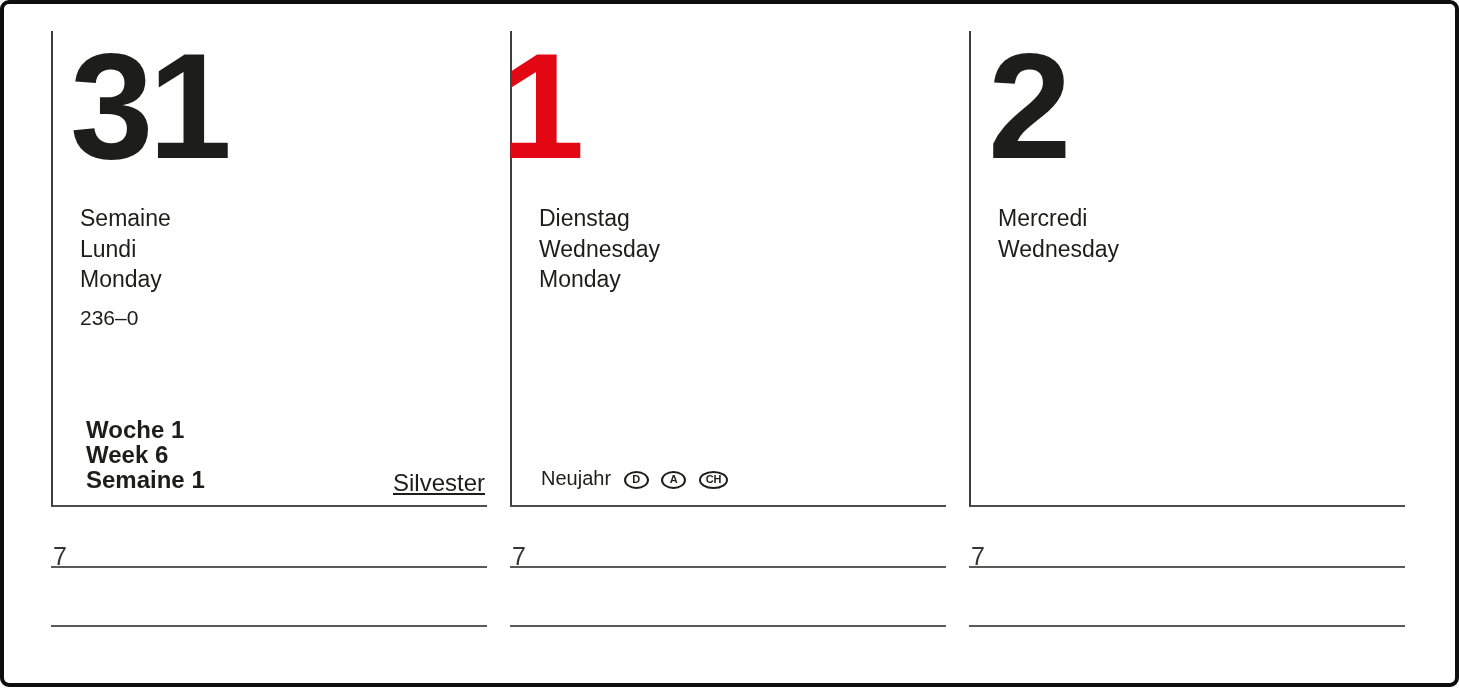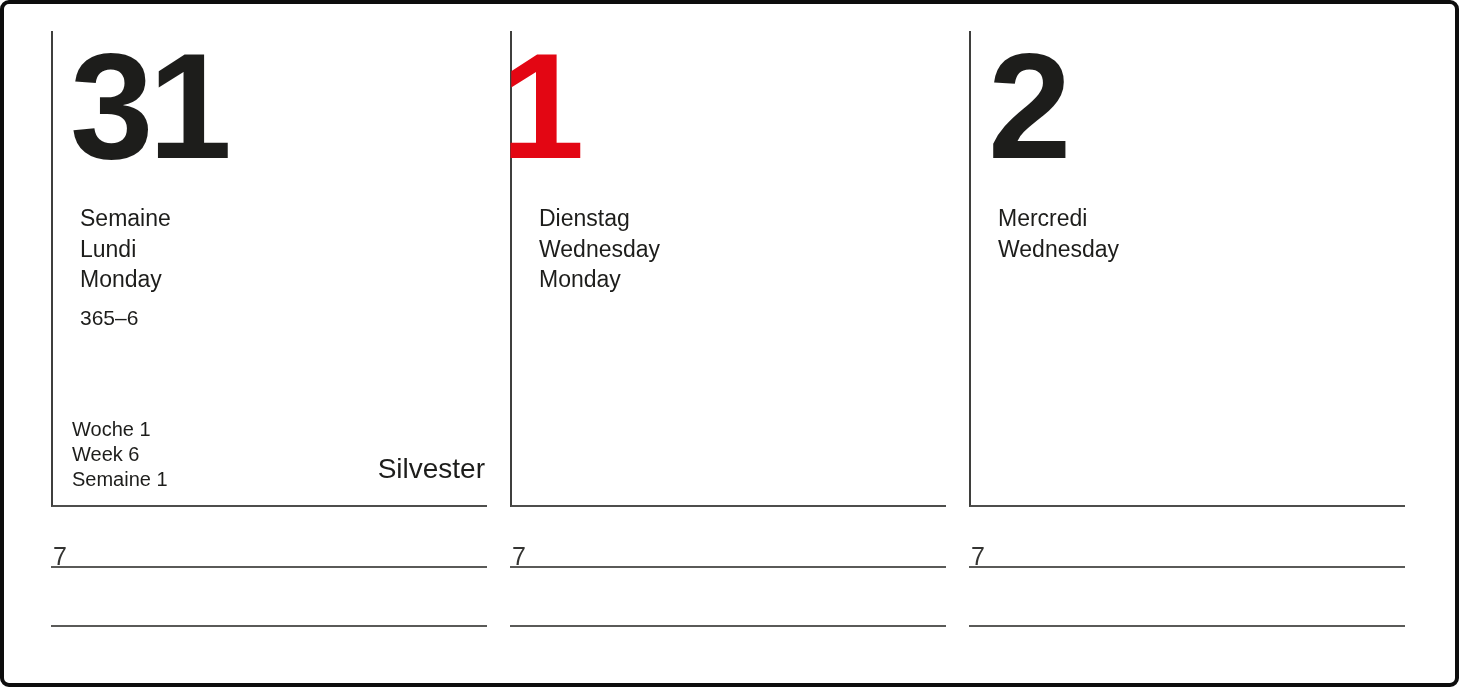--- a/index.html
+++ b/index.html
@@ -55,31 +55,33 @@
     font-size: 23px;
     line-height: 30.5px;
     color: var(--text);
   }
   .doy {
     margin-top: 11px;
     font-size: 21px;
   }
   .weekinfo {
     position: absolute;
-    left: 19px;
+    left: 33px;
     bottom: 13px;
-    font-size: 20px;
+    font-size: 24px;
     line-height: 25px;
+    font-weight: bold;
   }
   .holiday-right {
     position: absolute;
     right: 2px;
-    bottom: 24px;
-    font-size: 28px;
+    bottom: 10px;
+    font-size: 24px;
     line-height: 25px;
+    text-decoration: underline;
   }
   .holiday-left {
     position: absolute;
     left: 29px;
     bottom: 14px;
     font-size: 20px;
     line-height: 25px;
     white-space: nowrap;
   }
   .badge {
@@ -119,40 +121,46 @@
 <div class="page-border"></div>
 
 <div class="col c1">
   <div class="daybox">
     <div class="num">31</div>
     <div class="names">
       <div>Semaine</div>
       <div>Lundi</div>
       <div>Monday</div>
     </div>
-    <div class="doy">365–6</div>
+    <div class="doy">236–0</div>
     <div class="weekinfo">
       <div>Woche 1</div>
       <div>Week 6</div>
       <div>Semaine 1</div>
     </div>
     <div class="holiday-right">Silvester</div>
   </div>
   <div class="hour-row"><span>7</span></div>
   <div class="free-row"></div>
 </div>
 
 <div class="col c2">
   <div class="daybox">
     <div class="num red offset-one">1</div>
     <div class="names">
       <div>Dienstag</div>
       <div>Wednesday</div>
       <div>Monday</div>
     </div>
+    <div class="holiday-left">
+      <span>Neujahr</span>
+      <span class="badge">D</span>
+      <span class="badge">A</span>
+      <span class="badge">CH</span>
+    </div>
   </div>
   <div class="hour-row"><span>7</span></div>
   <div class="free-row"></div>
 </div>
 
 <div class="col c3">
   <div class="daybox">
     <div class="num">2</div>
     <div class="names">
       <div>Mercredi</div>

